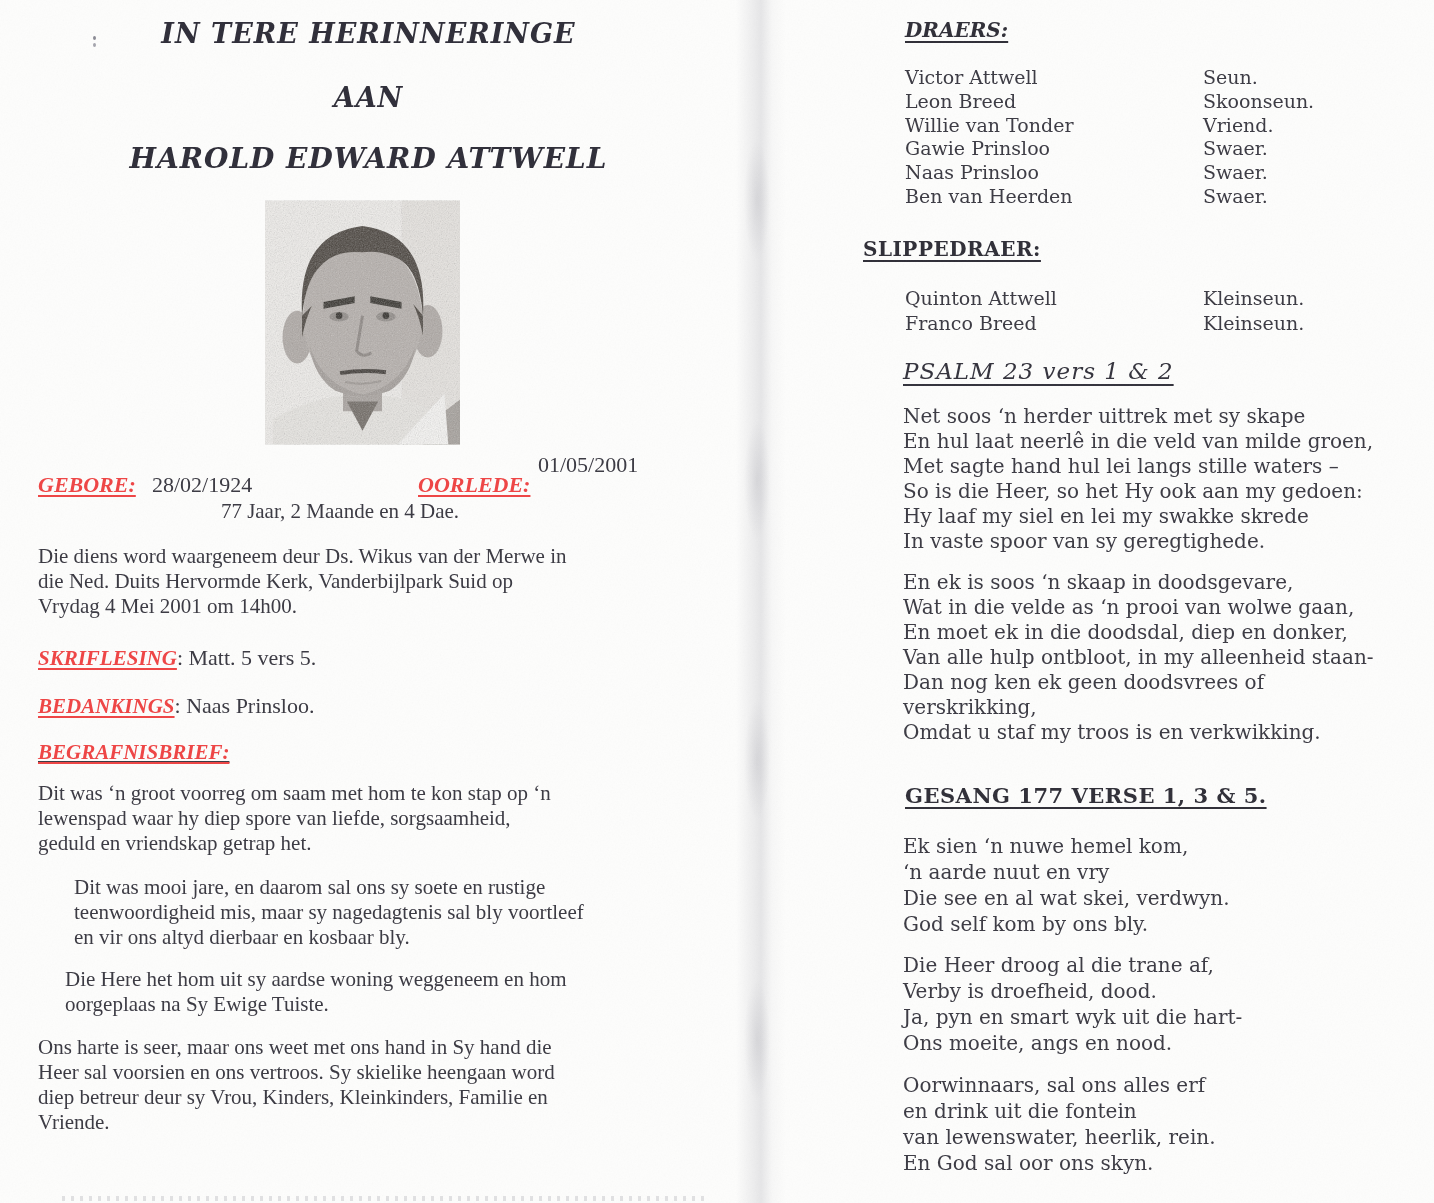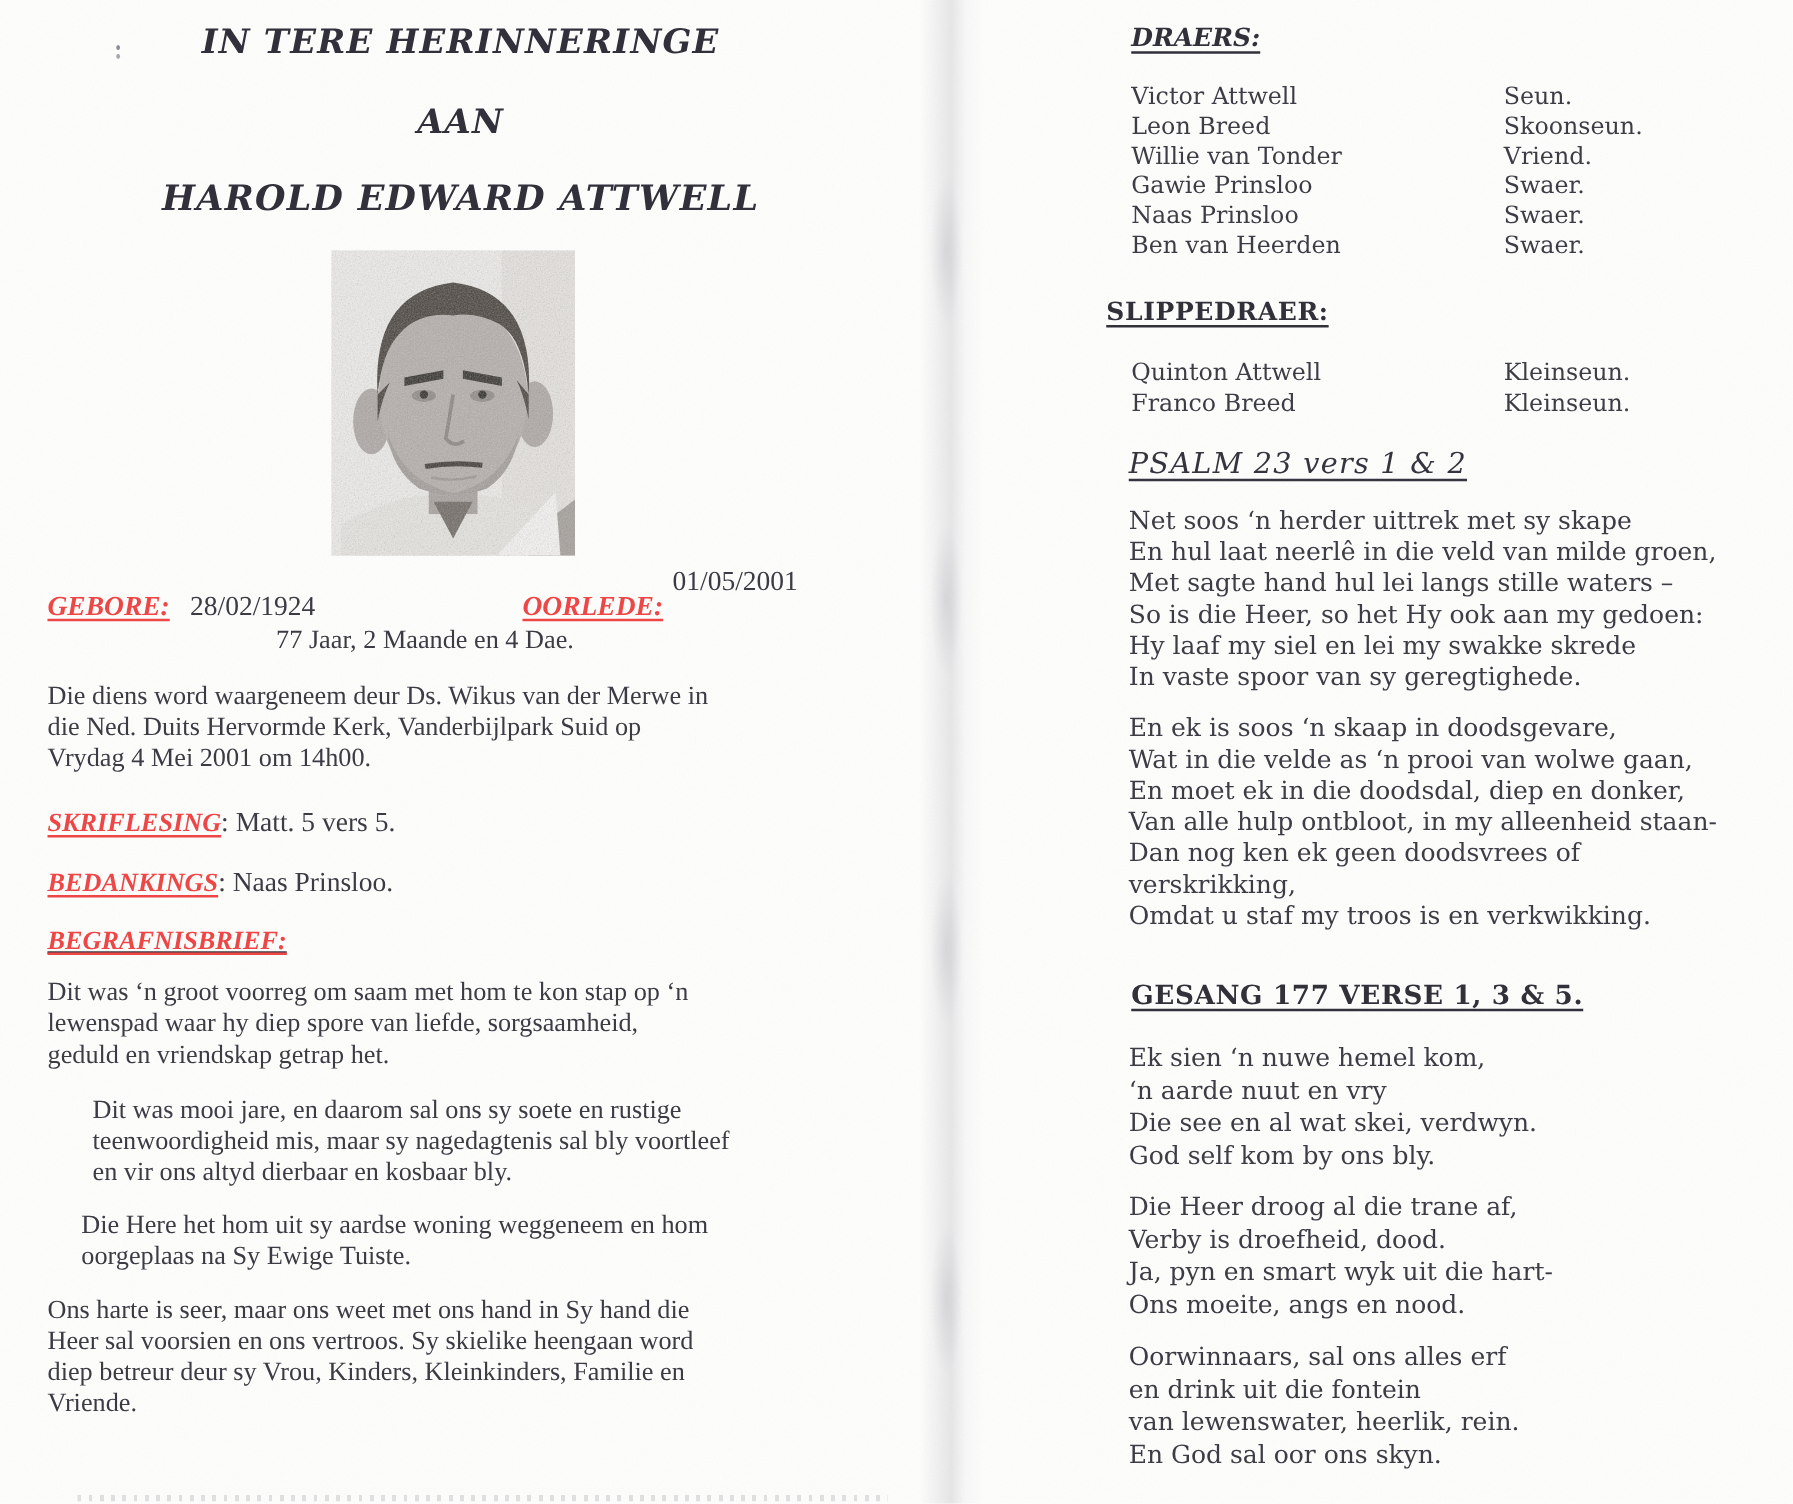--- a/index.html
+++ b/index.html
@@ -165,21 +165,21 @@
 
   <div class="abs rp rp-list" style="left:905px; top:66px; width:500px;">
     <div class="rp-row"><span>Victor Attwell</span><span class="role">Seun.</span></div>
     <div class="rp-row"><span>Leon Breed</span><span class="role">Skoonseun.</span></div>
     <div class="rp-row"><span>Willie van Tonder</span><span class="role">Vriend.</span></div>
     <div class="rp-row"><span>Gawie Prinsloo</span><span class="role">Swaer.</span></div>
     <div class="rp-row"><span>Naas Prinsloo</span><span class="role">Swaer.</span></div>
     <div class="rp-row"><span>Ben van Heerden</span><span class="role">Swaer.</span></div>
   </div>
 
-  <div class="abs rp rp-head upright" style="left:885px; top:237px;">SLIPPEDRAER:</div>
+  <div class="abs rp rp-head upright" style="left:863px; top:237px;">SLIPPEDRAER:</div>
 
   <div class="abs rp rp-list" style="left:905px; top:286px; width:500px;">
     <div class="rp-row" style="height:25px;line-height:25px;"><span>Quinton Attwell</span><span class="role">Kleinseun.</span></div>
     <div class="rp-row" style="height:25px;line-height:25px;"><span>Franco Breed</span><span class="role">Kleinseun.</span></div>
   </div>
 
   <div class="abs rp rp-psalm-head" style="left:903px; top:358px;">PSALM 23 vers 1 &amp; 2</div>
 
   <div class="abs rp rp-stanza" style="left:903px; top:404px; width:480px;">Net soos ‘n herder uittrek met sy skape<br>En hul laat neerlê in die veld van milde groen,<br>Met sagte hand hul lei langs stille waters –<br>So is die Heer, so het Hy ook aan my gedoen:<br>Hy laaf my siel en lei my swakke skrede<br>In vaste spoor van sy geregtighede.</div>
   <div class="abs rp rp-stanza" style="left:903px; top:570px; width:500px;">En ek is soos ‘n skaap in doodsgevare,<br>Wat in die velde as ‘n prooi van wolwe gaan,<br>En moet ek in die doodsdal, diep en donker,<br>Van alle hulp ontbloot, in my alleenheid staan-<br>Dan nog ken ek geen doodsvrees of verskrikking,<br>Omdat u staf my troos is en verkwikking.</div>

